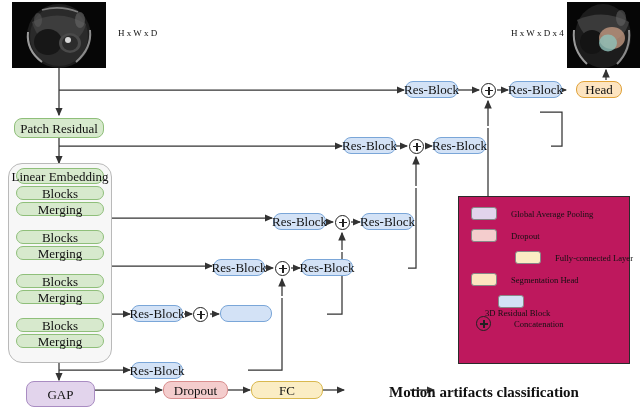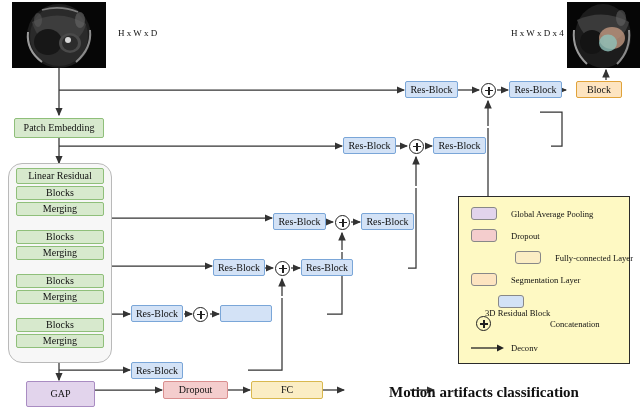--- a/index.html
+++ b/index.html
@@ -2,38 +2,38 @@
 <html><head>
 <meta charset="utf-8">
 <style>
   html,body{margin:0;padding:0;background:#ffffff;}
   body{width:640px;height:408px;position:relative;overflow:hidden;
        font-family:"Liberation Serif",serif;color:#111;}
   #stage{position:absolute;left:0;top:0;width:640px;height:408px;}
   svg#wires{position:absolute;left:0;top:0;width:640px;height:408px;overflow:visible;}
 
   .node{position:absolute;box-sizing:border-box;display:flex;align-items:center;
-        justify-content:center;border-radius:2px;border:1px solid #888;
-        font-size:10px;line-height:1;white-space:nowrap;}
+        justify-content:center;border-radius:8px;border:1px solid #888;
+        font-size:13px;line-height:1;white-space:nowrap;}
   .green{background:#d7e9cd;border-color:#8fbf7a;}
   .blue{background:#d3e2f6;border-color:#7aa6d8;}
   .purple{background:#e2d4ec;border-color:#a98cc2;}
   .pink{background:#f4cdcd;border-color:#d98f8f;}
   .yellow{background:#fbedc4;border-color:#d9b84f;}
   .orange{background:#fde4c0;border-color:#e0a33a;}
 
   .encwrap{position:absolute;border:1px solid #b9b9b9;border-radius:14px;
            background:#f7f7f7;box-sizing:border-box;}
   .plain{position:absolute;font-size:9px;white-space:nowrap;}
   .bold{font-weight:bold;font-size:15px;}
 
   .mri{position:absolute;background:#050505;overflow:hidden;}
   .mri svg{display:block;}
 
-  .legend{position:absolute;border:1px solid #2b2b2b;background:#fef9c3;box-sizing:border-box;}
+  .legend{position:absolute;border:1px solid #2b2b2b;background:#be185d;box-sizing:border-box;}
   .lg-row{position:absolute;display:flex;align-items:center;}
   .lg-sw{width:26px;height:13px;border-radius:3px;border:1px solid #888;box-sizing:border-box;}
   .lg-tx{margin-left:14px;font-size:8.6px;white-space:nowrap;}
   .lg-circ{width:15px;height:15px;border:1.2px solid #222;border-radius:50%;
            position:relative;box-sizing:border-box;}
   .lg-circ:before{content:"";position:absolute;left:3px;top:6.4px;width:8px;height:1.2px;background:#222;}
   .lg-circ:after{content:"";position:absolute;top:3px;left:6.4px;height:8px;width:1.2px;background:#222;}
   .concat{position:absolute;width:15px;height:15px;border:1.3px solid #222;border-radius:50%;
           background:#fff;box-sizing:border-box;}
   .concat:before{content:"";position:absolute;left:3px;top:6.3px;width:8px;height:1.3px;background:#222;}
@@ -142,42 +142,42 @@
       <ellipse cx="41" cy="41" rx="9" ry="8.5" fill="#8fc0b8" opacity=".82"></ellipse>
       <path d="M7,28 Q5,48 20,62" stroke="#9a9a9a" stroke-width="2" fill="none"></path>
       <path d="M62,28 Q64,48 50,62" stroke="#8a8a8a" stroke-width="2" fill="none"></path>
       <ellipse cx="54" cy="16" rx="5" ry="8" fill="#6b6b6b" opacity=".5"></ellipse>
     </svg>
   </div>
 
   <div class="plain" style="left:118px;top:28px;">H x W x D</div>
   <div class="plain" style="left:480px;top:28px;margin-left:31px;">H x W x D x 4</div>
 
-  <div class="node green" style="left:14px;top:118px;width:90px;height:20px;">Patch Embedding</div>
+  <div class="node green" style="left:14px;top:118px;width:90px;height:20px;">Patch Residual</div>
 
   <div class="encwrap" style="left:8px;top:163px;width:104px;height:200px;"></div>
 
-  <div class="node green" style="left:16px;top:168px;width:88px;height:16px;">Linear Residual</div>
+  <div class="node green" style="left:16px;top:168px;width:88px;height:16px;">Linear Embedding</div>
 
   <div class="node green" style="left:16px;top:186px;width:88px;height:14px;">Blocks</div>
   <div class="node green" style="left:16px;top:202px;width:88px;height:14px;">Merging</div>
 
   <div class="node green" style="left:16px;top:230px;width:88px;height:14px;">Blocks</div>
   <div class="node green" style="left:16px;top:246px;width:88px;height:14px;">Merging</div>
 
   <div class="node green" style="left:16px;top:274px;width:88px;height:14px;">Blocks</div>
   <div class="node green" style="left:16px;top:290px;width:88px;height:14px;">Merging</div>
 
   <div class="node green" style="left:16px;top:318px;width:88px;height:14px;">Blocks</div>
   <div class="node green" style="left:16px;top:334px;width:88px;height:14px;">Merging</div>
 
   <div class="node blue" style="left:405px;top:81px;width:53px;height:17px;">Res-Block</div>
   <div class="concat" style="left:481px;top:82.5px;"></div>
   <div class="node blue" style="left:509px;top:81px;width:53px;height:17px;">Res-Block</div>
-  <div class="node orange" style="left:576px;top:81px;width:46px;height:17px;">Block</div>
+  <div class="node orange" style="left:576px;top:81px;width:46px;height:17px;">Head</div>
 
   <div class="node blue" style="left:343px;top:137px;width:53px;height:17px;">Res-Block</div>
   <div class="concat" style="left:409px;top:138.5px;"></div>
   <div class="node blue" style="left:433px;top:137px;width:53px;height:17px;">Res-Block</div>
 
   <div class="node blue" style="left:273px;top:213px;width:53px;height:17px;">Res-Block</div>
   <div class="concat" style="left:335px;top:214.5px;"></div>
   <div class="node blue" style="left:361px;top:213px;width:53px;height:17px;">Res-Block</div>
 
   <div class="node blue" style="left:213px;top:259px;width:52px;height:17px;">Res-Block</div>
@@ -207,37 +207,28 @@
       <span class="lg-tx">Dropout</span>
     </div>
 
     <div class="lg-row" style="left:12px;top:54px;padding-left:44px;">
       <span class="lg-sw yellow"></span>
       <span class="lg-tx">Fully-connected Layer</span>
     </div>
 
     <div class="lg-row" style="left:12px;top:76px;">
       <span class="lg-sw orange"></span>
-      <span class="lg-tx">Segmentation Layer</span>
+      <span class="lg-tx">Segmentation Head</span>
     </div>
 
     <div class="lg-row" style="left:12px;top:98px;flex-direction:column;">
       <span class="lg-sw blue"></span>
       <span class="lg-tx">3D Residual Block</span>
     </div>
 
-    <div class="lg-row" style="left:17px;top:119px;gap:36px;">
+    <div class="lg-row" style="left:17px;top:119px;">
       <span class="lg-circ"></span>
       <span class="lg-tx" style="margin-left:23px;">Concatenation</span>
     </div>
 
-    <div class="lg-row" style="left:12px;top:142px;">
-      <span>
-        <svg width="34" height="10" viewBox="0 0 34 10">
-          <line x1="0" y1="5" x2="28" y2="5" stroke="#222" stroke-width="1.3"></line>
-          <path d="M26,1.6 L33,5 L26,8.4 z" fill="#222"></path>
-        </svg>
-      </span>
-      <span class="lg-tx" style="margin-left:6px;">Deconv</span>
-    </div>
   </div>
 
 </div>
 
 </body></html>

